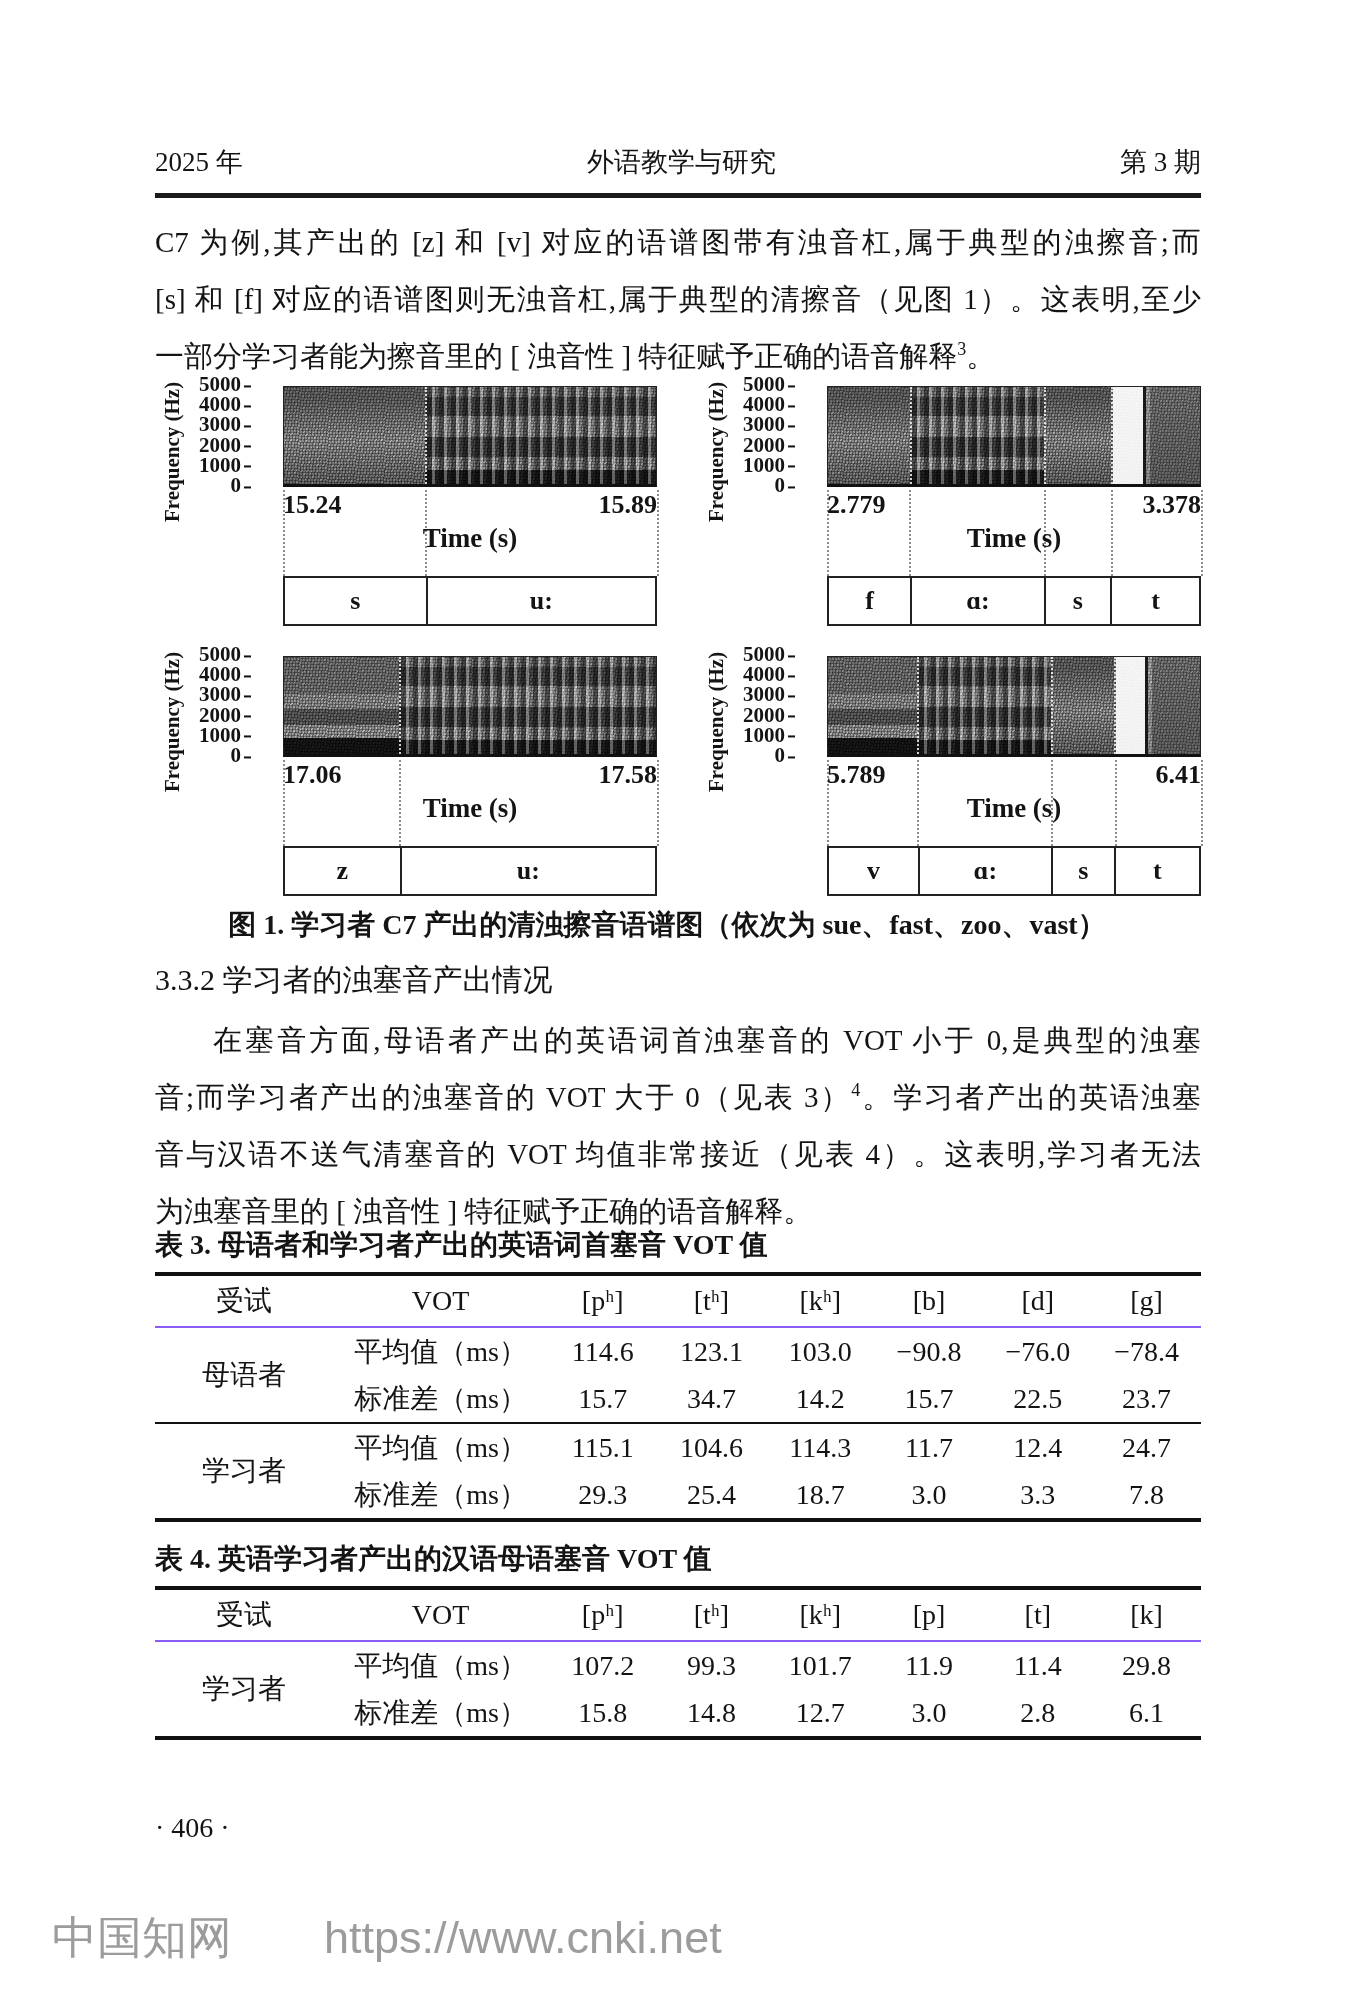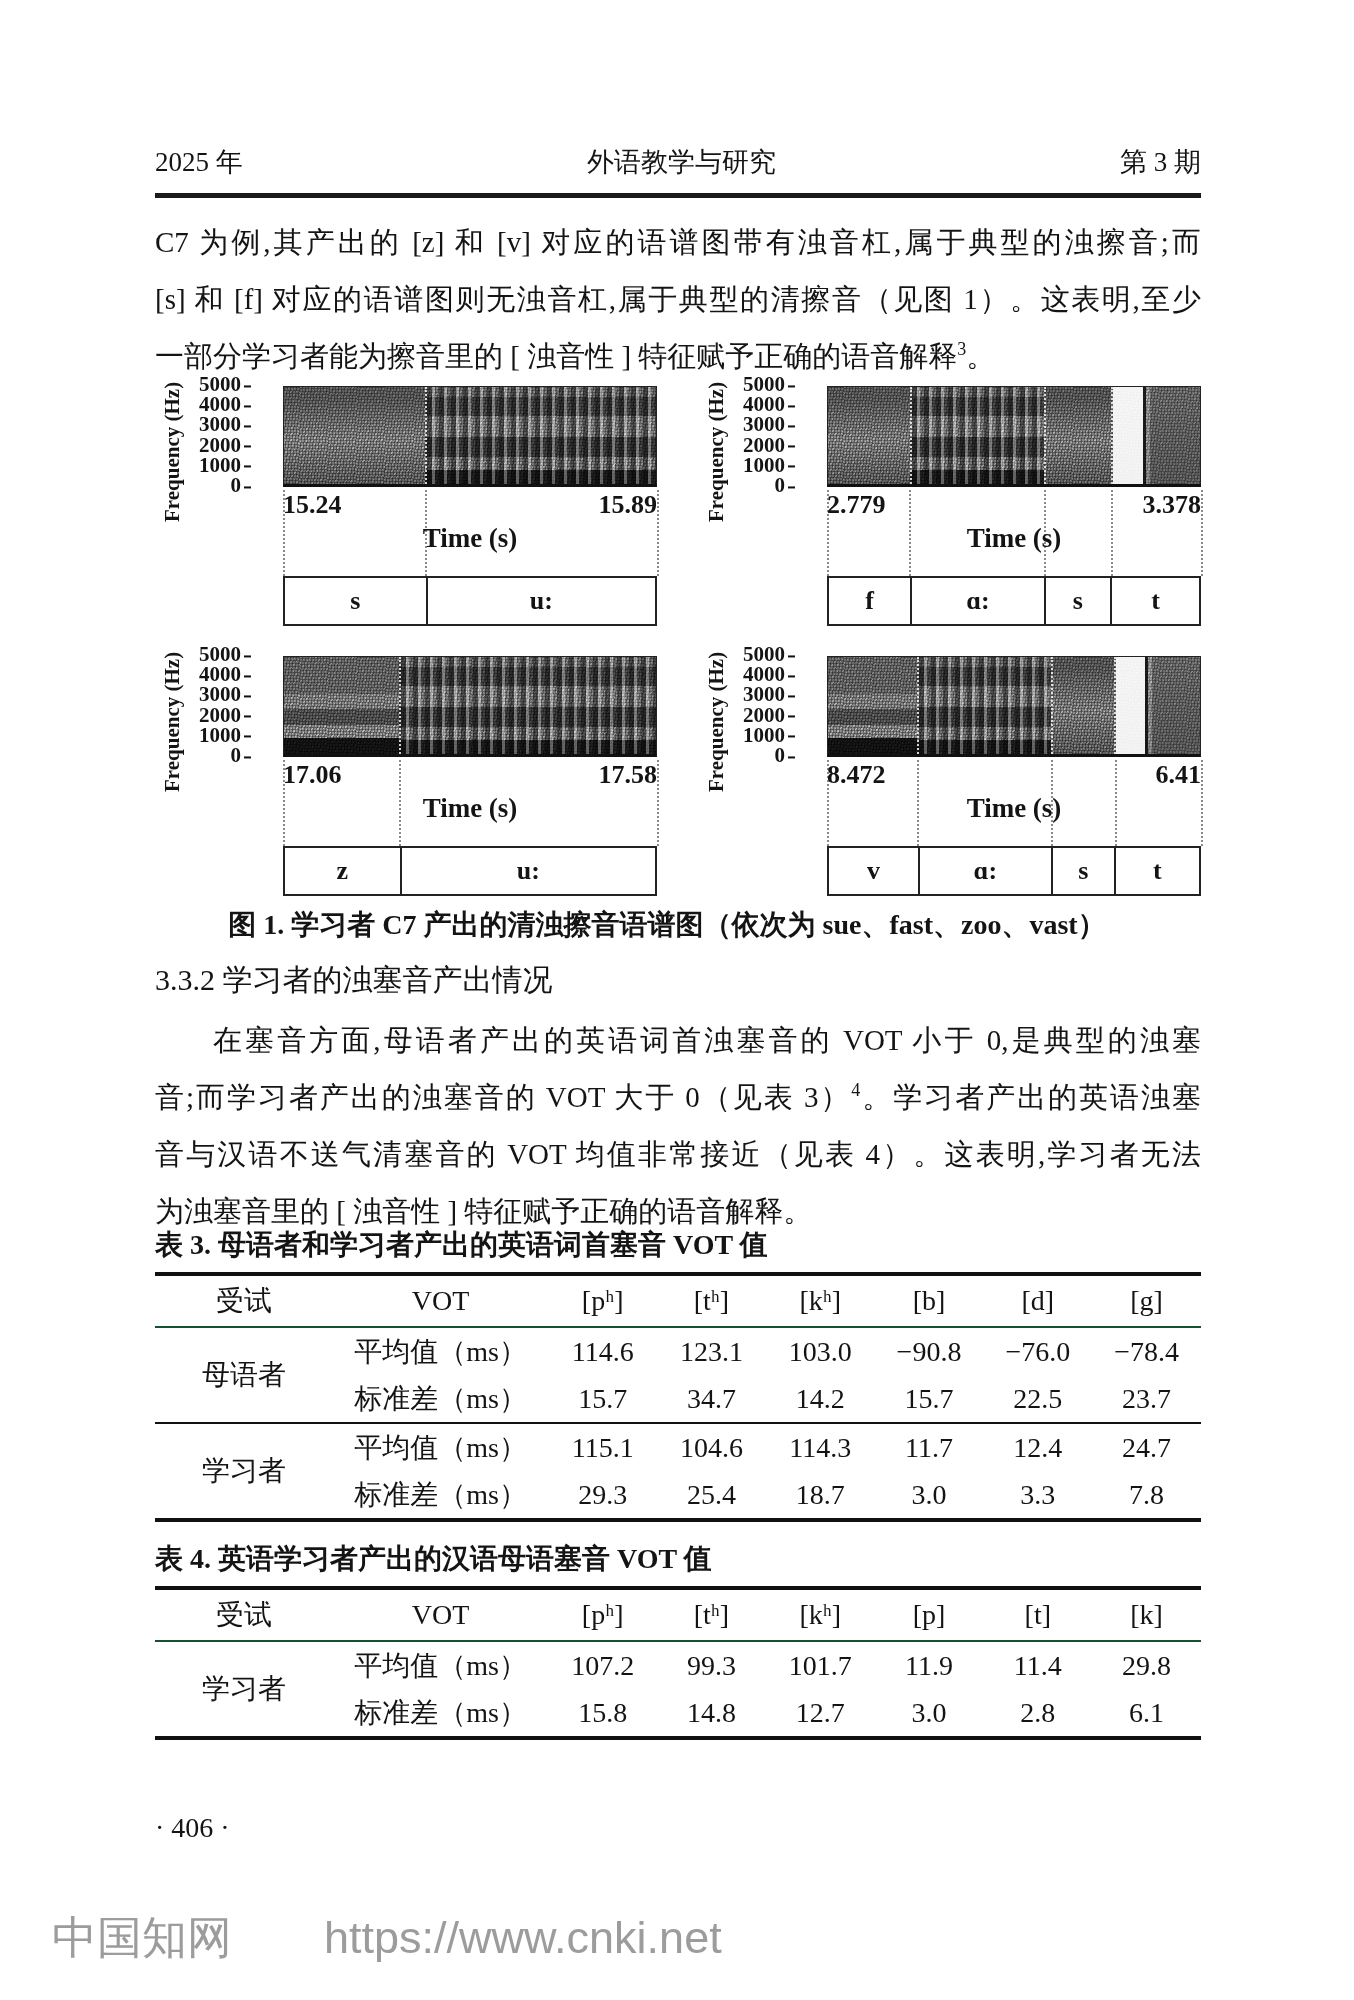--- a/index.html
+++ b/index.html
@@ -58,21 +58,21 @@
                font-weight:bold;font-size:28px;}
 
   
   .section-heading{position:absolute;left:155px;width:1046px;top:960px;font-size:30px;}
 
   
   .tblock{position:absolute;left:155px;width:1046px;}
   .tbl-title{font-weight:bold;font-size:28px;margin:0 0 8px 0;}
   table.vot{width:100%;border-collapse:collapse;table-layout:fixed;}
   table.vot td{text-align:center;padding:0;font-size:28px;height:47px;}
-  table.vot tr.head td{height:50px;border-top:4px solid #111;border-bottom:2px solid #14532d;}
+  table.vot tr.head td{height:50px;border-top:4px solid #111;border-bottom:2px solid #8b5cf6;}
   table.vot tr.gsep td{border-top:2px solid #111;}
   table.vot tr.last td, table.vot td.spanlast{border-bottom:4px solid #111;}
 
   
   .page-num{position:absolute;left:155px;top:1812px;font-size:28px;}
   .watermark{position:absolute;left:52px;top:1908px;display:flex;align-items:baseline;gap:92px;
              font-family:"Liberation Sans","DejaVu Sans",sans-serif;color:#9c9c9c;font-size:45px;}
 </style>
 </head>
 <body>
@@ -215,21 +215,21 @@
       </div>
       <div class="plotcol">
         <div class="sx">
             <div class="sxseg tex-vfric" style="width: 24%;"></div>
             <div class="sxseg tex-vowel bline" style="width: 36%;"></div>
             <div class="sxseg tex-fric bline" style="width: 17%;"></div>
             <div class="sxseg tex-stop bline" style="width: 23%;"></div>
           </div>
         <div class="bzone">
           <div class="trow">
-            <span>8.472</span>
+            <span>5.789</span>
             <span>6.41</span>
           </div>
           <div class="xlab">Time (s)</div>
         <div class="bound" style="left: 24%;"></div>
             <div class="bound" style="left: 60%;"></div>
             <div class="bound" style="left: 77%;"></div>
             <div class="bound" style="left: 0%;"></div>
             <div class="bound" style="left: 100%;"></div>
           </div>
         <div class="tier">

